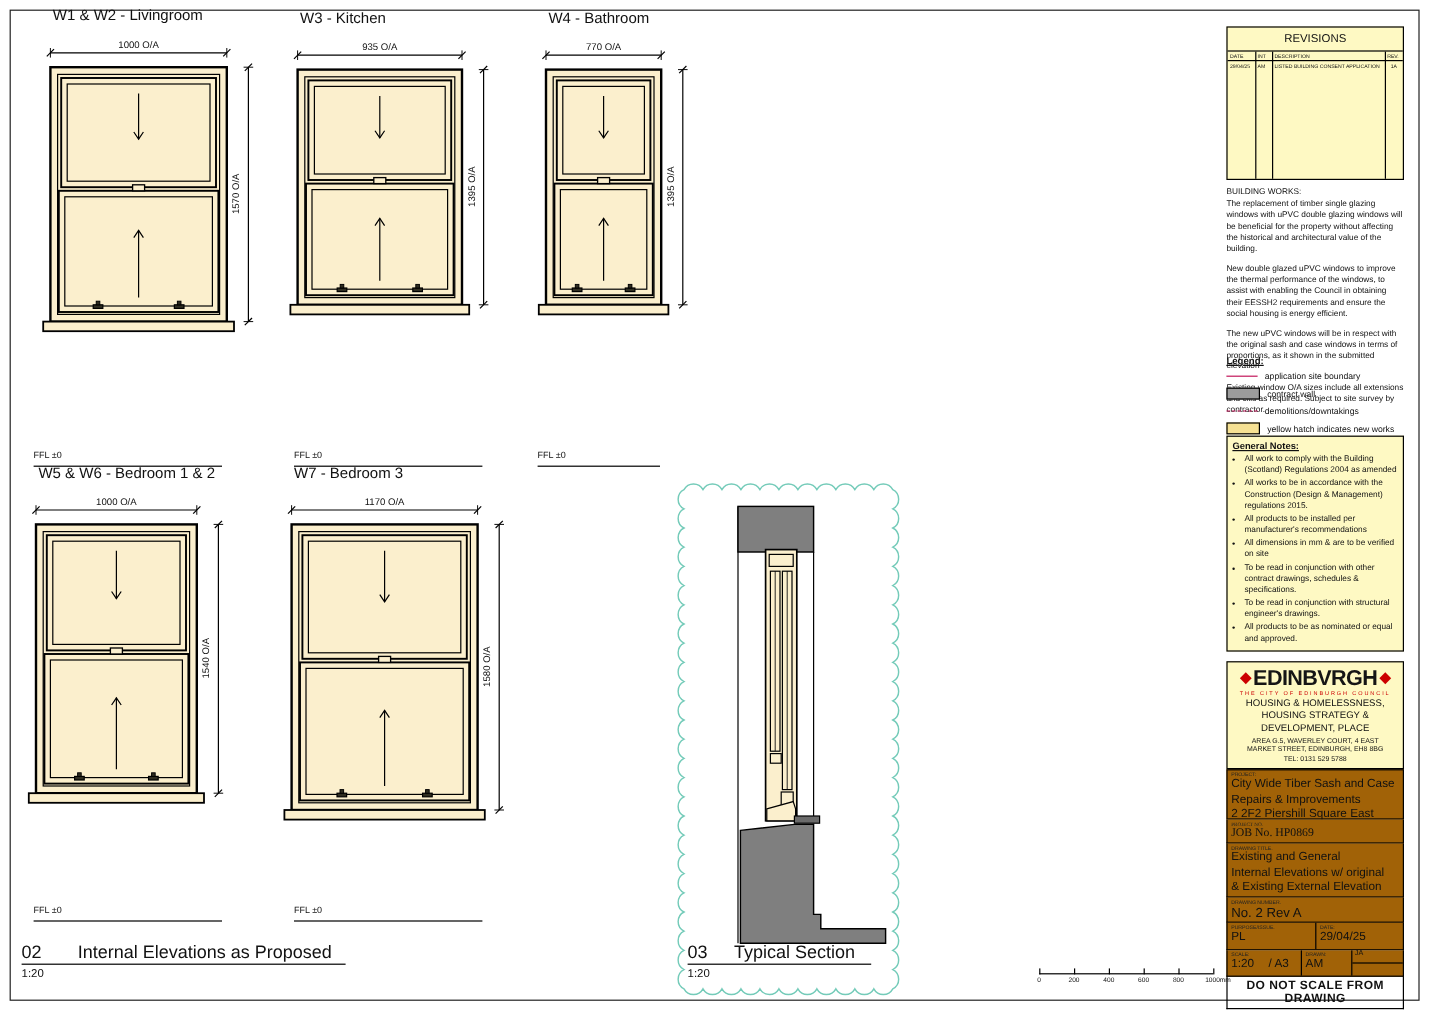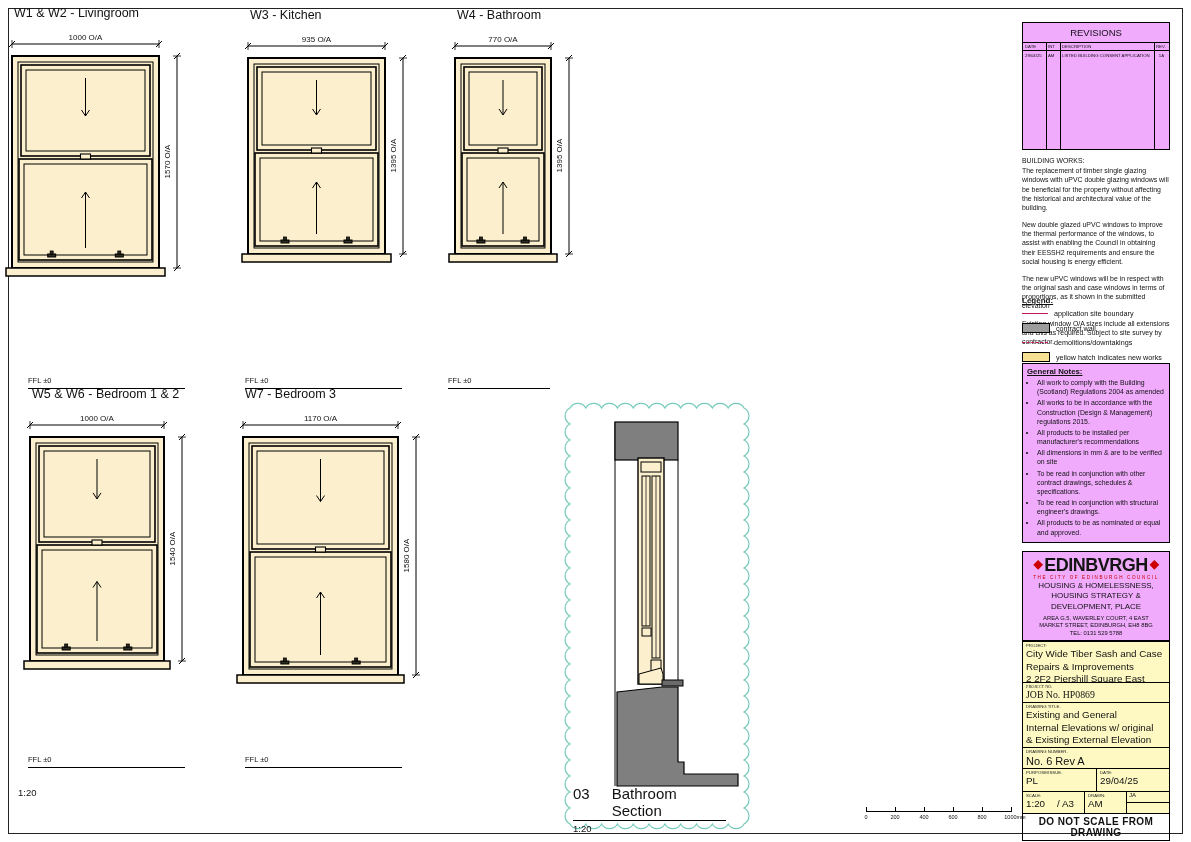--- a/index.html
+++ b/index.html
@@ -23,21 +23,21 @@
   .dwg-head{display:flex;border-bottom:1.6px solid #000;padding-bottom:1px;align-items:baseline;}
   .dwg-num{font-size:15px;}
   .dwg-title{font-size:15px;margin-left:30px;}
   .dwg-scale{font-size:9.5px;padding-top:2px;}
   
   .scalebar{position:absolute;height:20px;}
   .sb-line{position:absolute;top:5px;left:0;width:145px;border-top:1px solid #000;}
   .sb-tick{position:absolute;top:1px;width:1px;height:5px;background:#000;}
   .sb-label{position:absolute;top:8px;transform:translateX(-50%);font-size:5.5px;white-space:nowrap;}
   
-  .box{position:absolute;border:1px solid #000;background:#f0abfc;box-sizing:border-box;}
+  .box{position:absolute;border:1px solid #000;background:#fef9c3;box-sizing:border-box;}
   .rev-title{font-size:9.5px;text-align:center;border-bottom:1px solid #000;padding:4px 0;}
   .rev-header,.rev-row{display:flex;font-size:4.3px;line-height:1.2;}
   .rev-header{border-bottom:1px solid #000;padding:1px 0;}
   .rev-row{padding:2px 0;}
   .rev-header span,.rev-row span{padding:0 2px;box-sizing:border-box;overflow:hidden;}
   .rev-vline{position:absolute;width:1px;background:#000;}
   .bw{position:absolute;font-size:6.9px;line-height:1.33;}
   .bw-title{margin-bottom:1px;}
   .bw p{margin:0 0 8px 0;}
   .legend{position:absolute;font-size:7.2px;}
@@ -55,41 +55,41 @@
   .office{text-align:center;padding-top:4px;}
   .logo-line{font-weight:800;font-size:18px;letter-spacing:-0.5px;color:#151515;line-height:1;}
   .logo-dot{color:#CC0000;font-size:12px;vertical-align:3px;padding:0 2px;}
   .logo-sub{color:#CC0000;font-size:4.6px;letter-spacing:1.6px;margin-top:1px;}
   .dept{font-size:8px;line-height:1.3;margin-top:0.5px;}
   .dept:first-of-type{margin-top:3px;}
   .addr{font-size:5.8px;line-height:1.35;}
   
   .tb{position:absolute;left:1022px;top:641px;width:148px;box-sizing:border-box;}
   .tb-row{border:1px solid #000;border-top:none;padding:1px 3px;box-sizing:border-box;
-          position:relative;background:#fef9c3;}
+          position:relative;background:#a16207;}
   .tb-row.first{border-top:1px solid #000;}
   .tb-label{font-size:4.3px;color:#222;text-transform:uppercase;}
   .tb-val{font-size:9.8px;line-height:1.3;}
   .tb-val-lg{font-size:11px;line-height:1.4;}
   .tb-split{display:flex;padding:0;}
   .tb-cell{padding:1px 3px;border-right:1px solid #000;box-sizing:border-box;}
   .tb-cell:last-child{border-right:none;}
   .tb-mini{display:flex;flex-direction:column;padding:0;}
   .tb-mini .half{flex:1;padding:0 2px;font-size:6px;}
   .tb-mini .half.top{border-bottom:1px solid #000;}
   .tb-footer{border:1px solid #000;border-top:none;text-align:center;font-size:10px;
              font-weight:bold;letter-spacing:0.4px;padding:2px 0;}
 </style>
 </head>
 <body>
 
 <div id="sheet">
   <div class="border-frame"></div>
 
-  <div class="win" style="left:4px;top:6px;width:193px;height:284px;">
+  <div class="win" style="left:34px;top:6px;width:193px;height:284px;">
     <div class="win-title">W1 &amp; W2 - Livingroom</div>
     <div class="dim-top" style="left:8px;top:27px;width:147px;">1000 O/A</div>
     <div class="svg-slot" style="left:0;top:20px;"><svg width="193" height="264" viewBox="0 0 193 264" xmlns="http://www.w3.org/2000/svg">
           <line x1="8" y1="18" x2="155" y2="18" stroke="#000" stroke-width="1"></line>
           <line x1="8" y1="14" x2="8" y2="22" stroke="#000" stroke-width="0.8"></line>
           <line x1="155" y1="14" x2="155" y2="22" stroke="#000" stroke-width="0.8"></line>
           <line x1="5" y1="21" x2="11" y2="15" stroke="#000" stroke-width="1"></line>
           <line x1="152" y1="21" x2="158" y2="15" stroke="#000" stroke-width="1"></line>
           <line x1="173" y1="30" x2="173" y2="242" stroke="#000" stroke-width="1"></line>
           <line x1="169" y1="30" x2="177" y2="30" stroke="#000" stroke-width="0.8"></line>
@@ -285,27 +285,31 @@
         <rect x="90" y="74" width="8" height="182" fill="#FBEFCD" stroke="#000" stroke-width="1"></rect>
         <line x1="94" y1="74" x2="94" y2="256" stroke="#000" stroke-width="0.7"></line>
         <rect x="80" y="226" width="9" height="8" fill="#FBEFCD" stroke="#000" stroke-width="1"></rect>
         <rect x="89" y="258" width="10" height="14" fill="#FBEFCD" stroke="#000" stroke-width="1"></rect>
         <path d="M77,272 L99,266 L101,272 L101,282 L77,282 Z" fill="#FBEFCD" stroke="#000" stroke-width="1"></path>
         <rect x="100" y="278" width="21" height="6" fill="#6b6b6b" stroke="#000" stroke-width="1"></rect>
         <path d="M55,290 L100,285 L116,285 L116,360 L122,360 L122,372 L176,372 L176,384 L55,384 Z" fill="#7F7F7F" stroke="#000" stroke-width="1.2"></path>
       </svg></div>
 
   <div class="dwg-label" style="left:18px;top:785px;width:270px;">
+    <div class="dwg-head">
+      <span class="dwg-num">02</span>
+      <span class="dwg-title">Internal Elevations as Proposed</span>
+    </div>
     <div class="dwg-scale">1:20</div>
   </div>
 
   <div class="dwg-label" style="left:573px;top:785px;width:153px;">
     <div class="dwg-head">
       <span class="dwg-num">03</span>
-      <span class="dwg-title" style="margin-left:22px;">Bathroom Section</span>
+      <span class="dwg-title" style="margin-left:22px;">Typical Section</span>
     </div>
     <div class="dwg-scale">1:20</div>
   </div>
 
   <div class="scalebar" style="left:866px;top:806px;width:160px;">
     <div class="sb-line"></div>
     <i class="sb-tick" style="left:0;"></i>
     <i class="sb-tick" style="left:29px;"></i>
     <i class="sb-tick" style="left:58px;"></i>
     <i class="sb-tick" style="left:87px;"></i>
@@ -404,21 +408,21 @@
       <div class="tb-val">JOB No. HP0869</div>
     </div>
     <div class="tb-row" style="height:45px;">
       <div class="tb-label">DRAWING TITLE.</div>
       <div class="tb-val">Existing and General</div>
       <div class="tb-val">Internal Elevations w/ original</div>
       <div class="tb-val">&amp; Existing External Elevation</div>
     </div>
     <div class="tb-row" style="height:21px;">
       <div class="tb-label">DRAWING NUMBER.</div>
-      <div class="tb-val tb-val-lg">No. 6 Rev A</div>
+      <div class="tb-val tb-val-lg">No. 2 Rev A</div>
     </div>
     <div class="tb-row tb-split" style="height:23px;">
       <div class="tb-cell" style="width:74px;">
         <div class="tb-label">PURPOSE/ISSUE.</div>
         <div class="tb-val">PL</div>
       </div>
       <div class="tb-cell" style="flex:1;">
         <div class="tb-label">DATE:</div>
         <div class="tb-val">29/04/25</div>
       </div>

